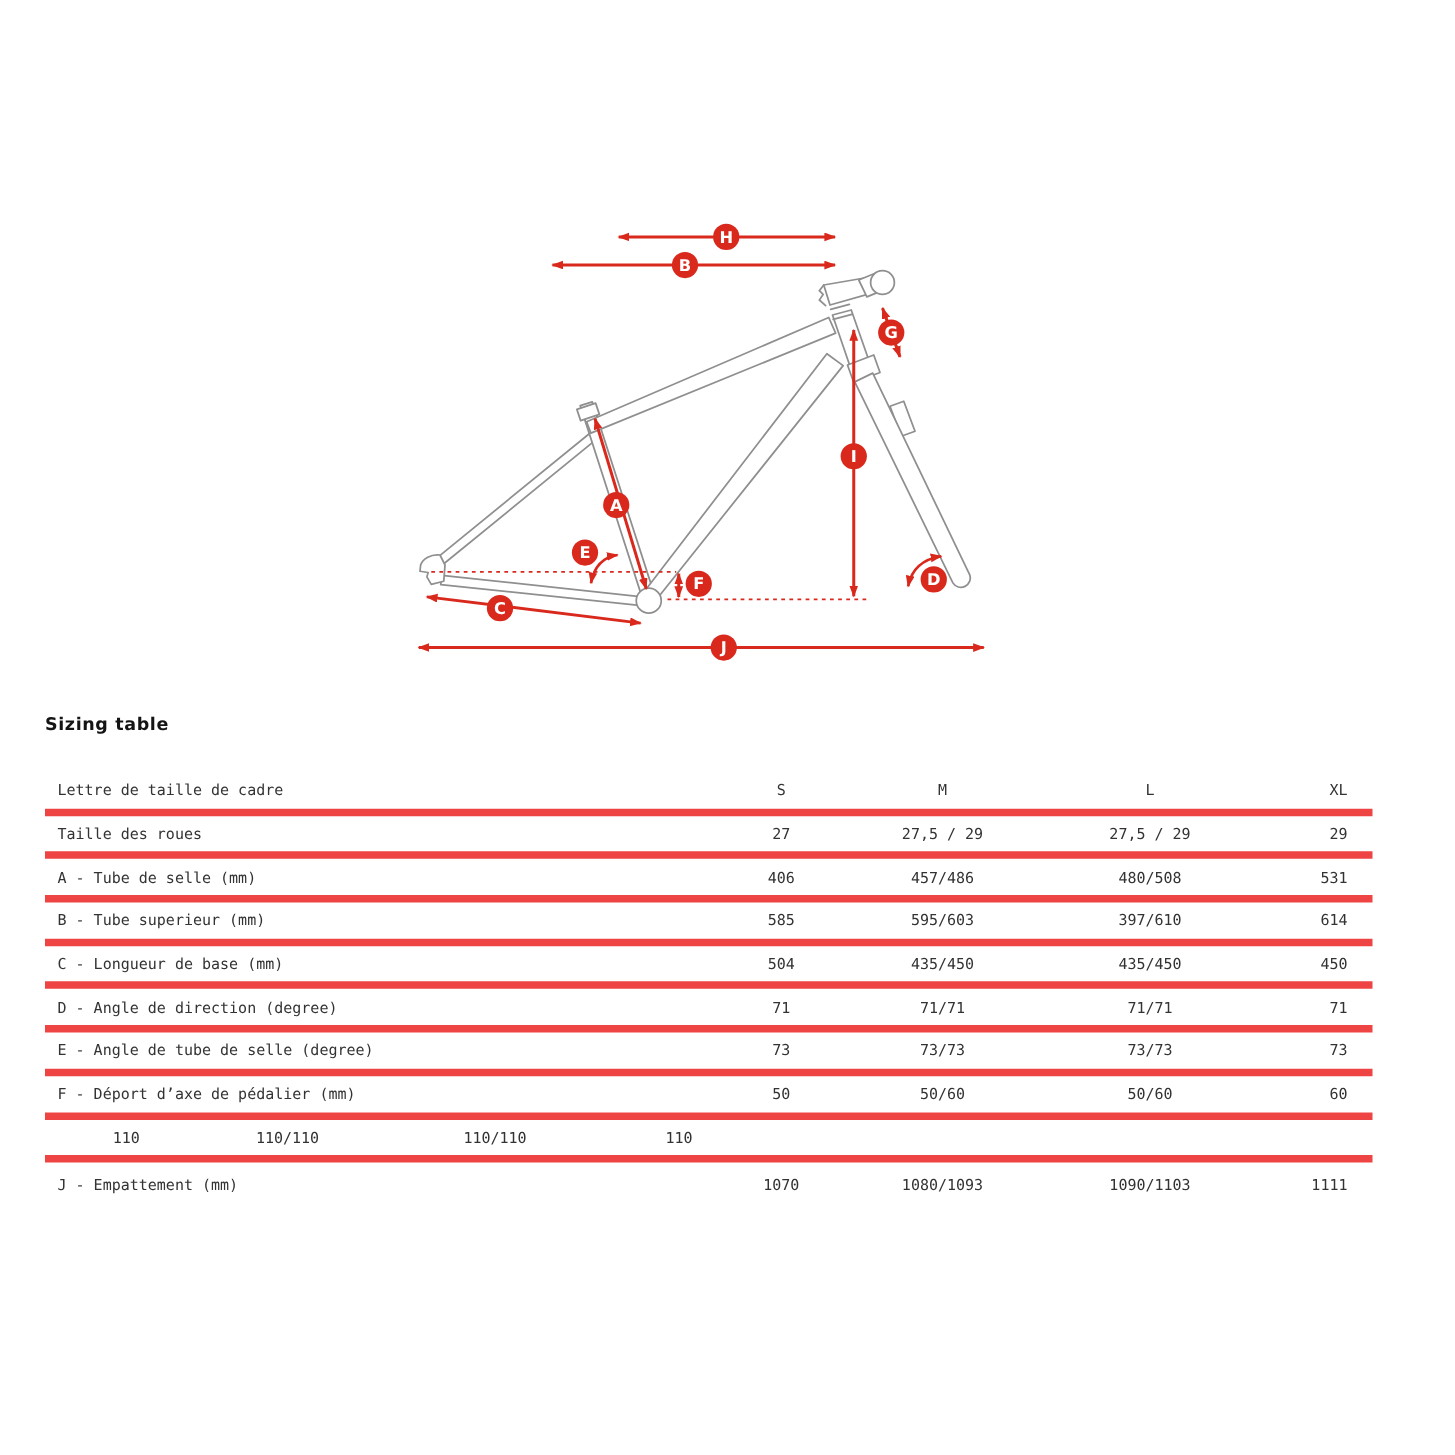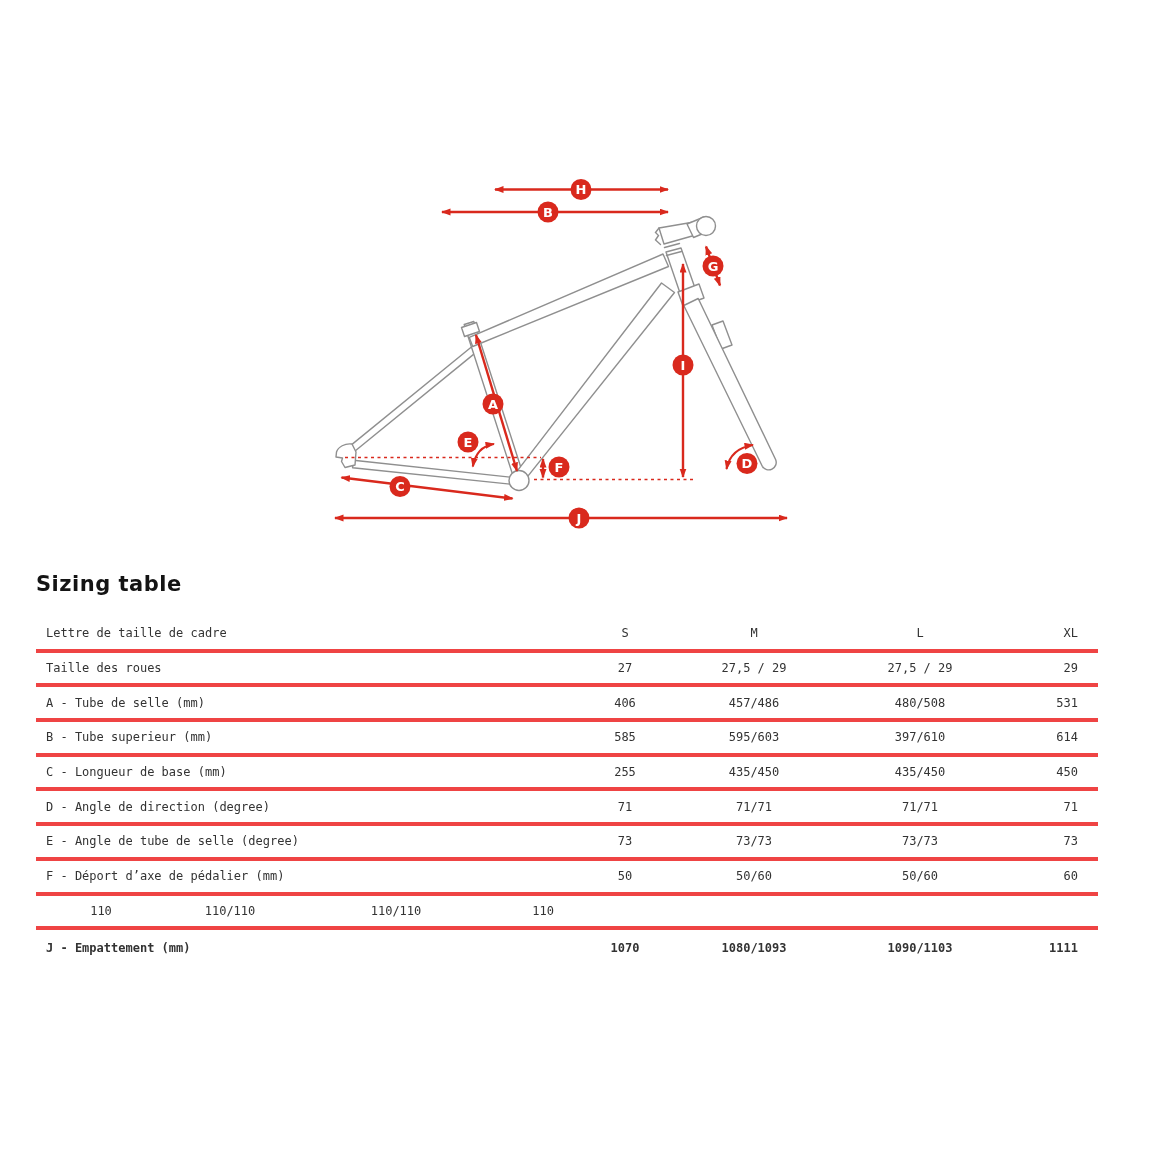--- a/index.html
+++ b/index.html
@@ -15,31 +15,31 @@
   .dim-line{stroke:#d9291d;stroke-width:2.4;fill:none;}
   .dim-arc{stroke:#d9291d;stroke-width:2.2;fill:none;}
   .dash-line{stroke:#d9291d;stroke-width:1.4;fill:none;stroke-dasharray:3 3.5;}
   .dim-circle{fill:#d9291d;}
   .dim-letter{fill:#ffffff;font-family:"DejaVu Sans",sans-serif;font-weight:bold;
               font-size:13px;text-anchor:middle;}
 
   
   .heading{
     position:absolute;left:36px;top:572px;
-    font-size:21px;font-weight:700;color:#141414;letter-spacing:0.5px;
+    font-size:14px;font-weight:700;color:#141414;letter-spacing:0.5px;
     font-family:"DejaVu Sans",sans-serif;
   }
 
   
   .sizing-table{
     position:absolute;left:36px;top:618px;width:1062px;
     font-family:"DejaVu Sans Mono",monospace;font-size:12px;color:#333333;
   }
-  .s-row{display:flex;align-items:center;height:34.7px;border-bottom:4px solid #ef4444;box-sizing:border-box;}
-  .s-row:last-child{border-bottom:none;font-weight:bold;}
+  .s-row{display:flex;align-items:center;height:34.7px;border-bottom:6px solid #ef4444;box-sizing:border-box;}
+  .s-row:last-child{border-bottom:none;}
   .c-label{flex:0 0 524px;padding-left:10px;box-sizing:border-box;text-align:left;white-space:nowrap;}
   .c-s {flex:0 0 130px;text-align:center;}
   .c-m {flex:0 0 128px;text-align:center;}
   .c-l {flex:0 0 204px;text-align:center;}
   .c-xl{flex:0 0 56px;text-align:right;}
   .c-sp{flex:0 0 20px;}
 </style>
 </head>
 <body>
 
@@ -185,21 +185,21 @@
       <div class="c-label">B - Tube superieur (mm)</div>
       <div class="c-s">585</div>
       <div class="c-m">595/603</div>
       <div class="c-l">397/610</div>
       <div class="c-xl">614</div>
       <div class="c-sp"></div>
     </div>
 
     <div class="s-row">
       <div class="c-label">C - Longueur de base (mm)</div>
-      <div class="c-s">255</div>
+      <div class="c-s">504</div>
       <div class="c-m">435/450</div>
       <div class="c-l">435/450</div>
       <div class="c-xl">450</div>
       <div class="c-sp"></div>
     </div>
 
     <div class="s-row">
       <div class="c-label">D - Angle de direction (degree)</div>
       <div class="c-s">71</div>
       <div class="c-m">71/71</div>

